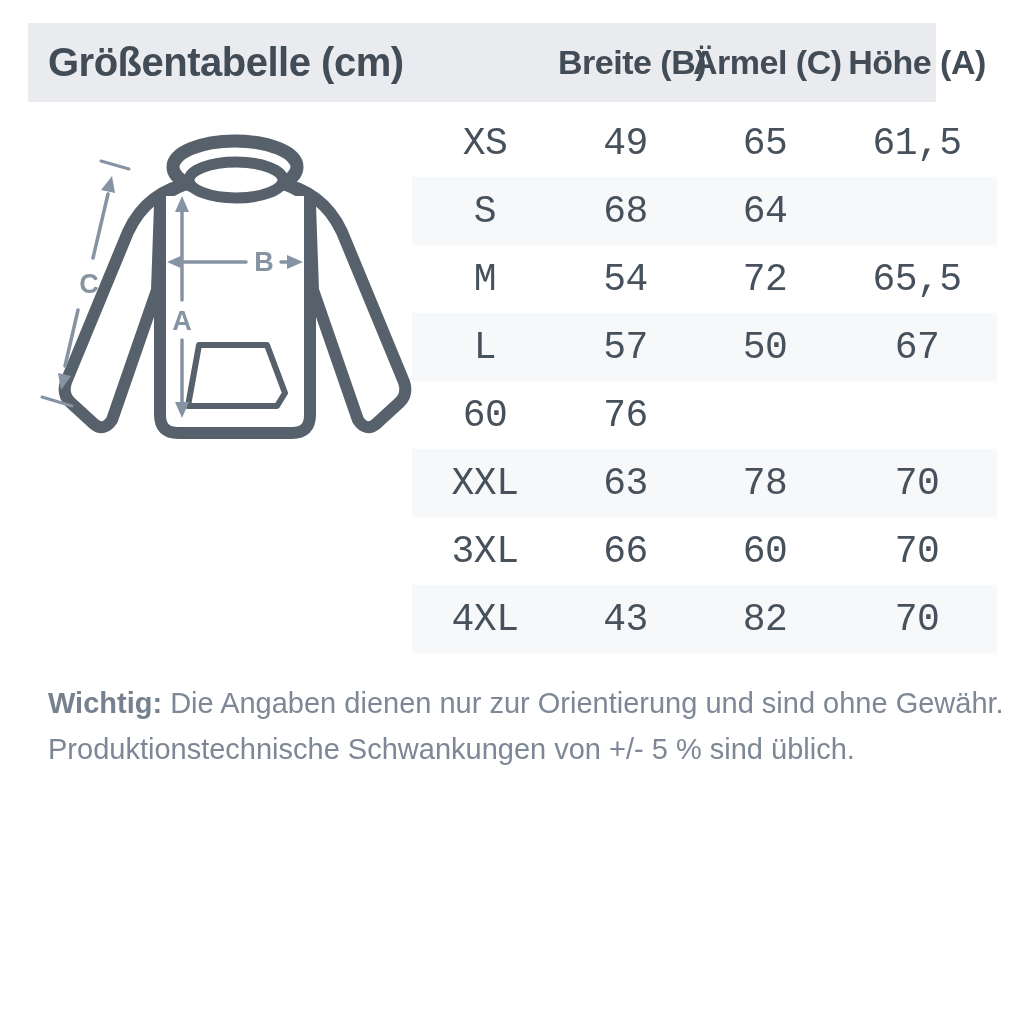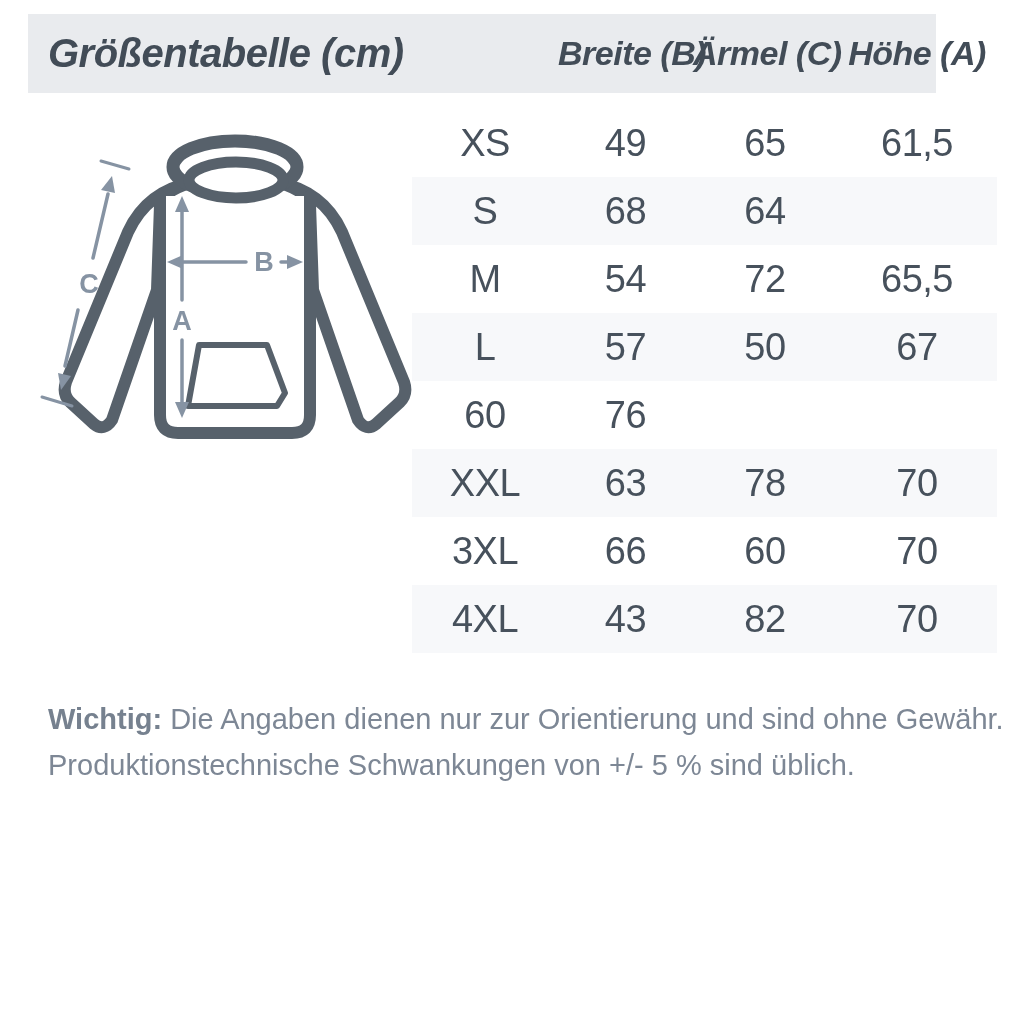--- a/index.html
+++ b/index.html
@@ -1,23 +1,22 @@
 <!DOCTYPE html>
 <html><head>
 <meta charset="utf-8">
 <style>
   html,body{margin:0;padding:0;}
   body{
     width:1024px;height:1024px;background:#ffffff;position:relative;overflow:hidden;
     font-family:"Liberation Sans", sans-serif;
   }
   .band{
-    position:absolute;left:28px;top:14px;width:908px;height:79px;
+    position:absolute;left:28px;top:23px;width:908px;height:79px;
     background:#e9ebee;
-    font-style:italic;
   }
   .band-title{
     position:absolute;left:20px;top:0;height:79px;display:flex;align-items:center;
     font-size:40px;font-weight:bold;color:#424c57;letter-spacing:-0.5px;white-space:nowrap;
   }
   .band-cols{
     position:absolute;left:384px;top:0;width:585px;height:79px;
     display:grid;grid-template-columns:146px 135px 144px 160px;align-items:center;
   }
   .band-col{
@@ -25,27 +24,27 @@
     letter-spacing:-0.5px;white-space:nowrap;
   }
   .size-table{
     position:absolute;left:412px;top:109px;width:585px;
   }
   .row{
     height:68px;display:grid;grid-template-columns:146px 135px 144px 160px;align-items:center;
   }
   .row.striped{background:#f7f8fa;}
   .cell{
-    text-align:center;font-size:38px;color:#47515c;letter-spacing:-0.5px;
+    text-align:center;font-size:38px;color:#47515c;letter-spacing:-0.5px;font-family:Liberation Mono, monospace;
   }
   .diagram{
     position:absolute;left:25px;top:110px;width:395px;height:340px;
   }
   .footer{
-    position:absolute;left:48px;top:696px;width:950px;
+    position:absolute;left:48px;top:680px;width:950px;
     font-size:29px;line-height:46px;color:#7d8795;
   }
   .fline{white-space:nowrap;}
   .fbold{font-weight:bold;color:#76818f;}
 </style>
 </head>
 <body>
 
 <div class="band">
   <div class="band-title">Größentabelle (cm)</div>

